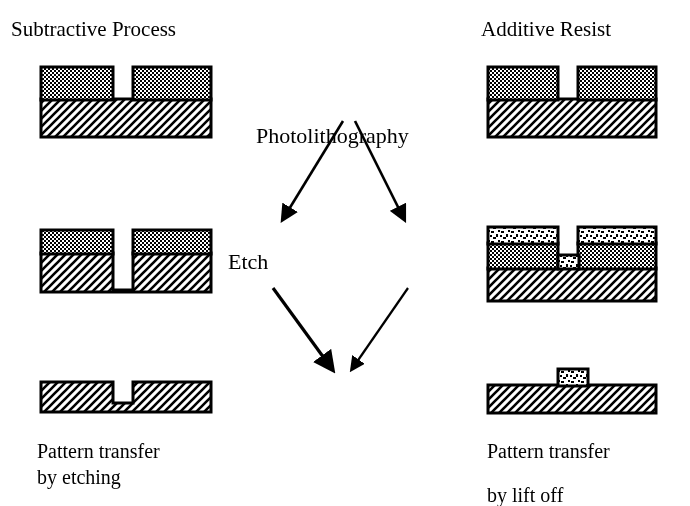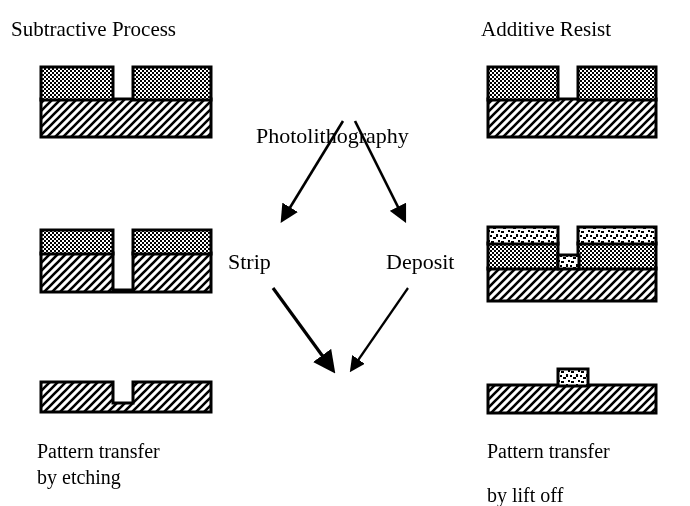--- a/index.html
+++ b/index.html
@@ -132,23 +132,22 @@
       <line class="arrow-line" x1="408" y1="288" x2="352" y2="369" stroke-width="2.2" marker-end="url(#mk-arrow)"></line>
     </g>
   </svg>
 
   <div class="label heading" style="left:11px; top:17px;">Subtractive Process</div>
 
   <div class="label heading" style="left:481px; top:17px;">Additive Resist</div>
 
   <div class="label node" style="left:256px; top:85px;margin-top:38px;">Photolithography</div>
 
-  <div class="label node" style="left:228px; top:249px;">Strip</div>
+  <div class="label node" style="left:228px; top:249px;">Etch</div>
 
-  <div class="label node" style="left:386px; top:249px;">Deposit</div>
 
 
   <div class="label caption" style="left:37px; top:440px;">Pattern transfer</div>
   <div class="label caption" style="left:37px; top:466px;">by etching</div>
 
   <div class="label caption" style="left:487px; top:440px;">Pattern transfer</div>
   <div class="label caption" style="left:487px; top:484px;">by lift off</div>
 
 </div>
 

